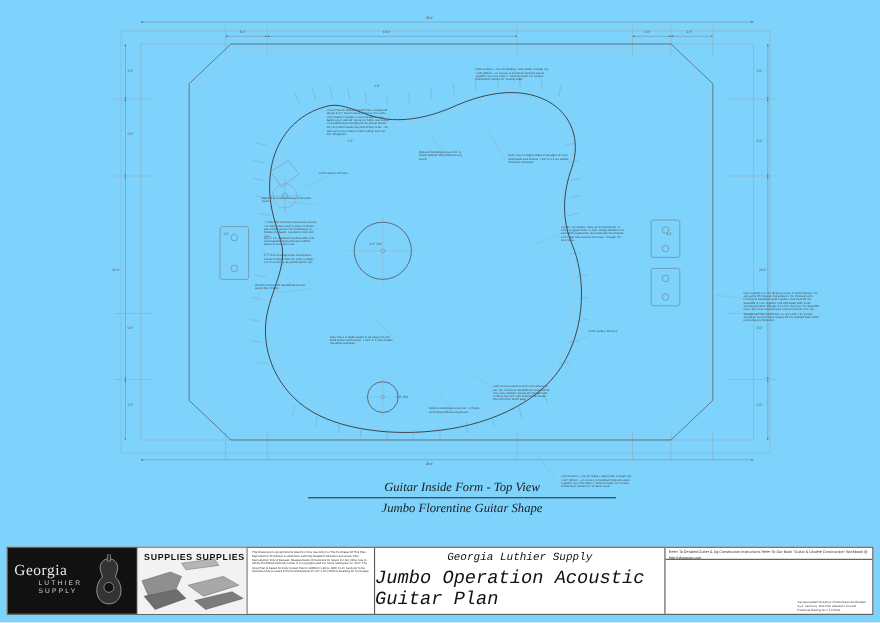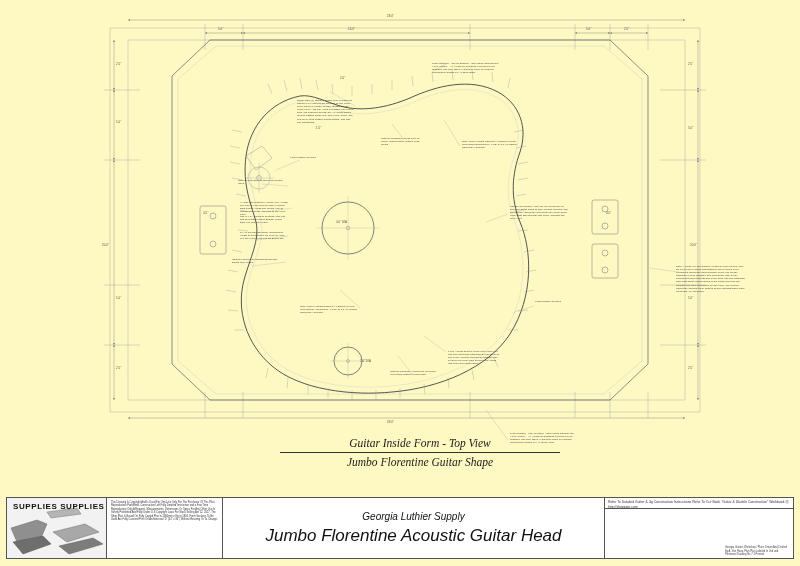--- a/index.html
+++ b/index.html
@@ -11,21 +11,21 @@
     width: 800px;
     height: 566px;
     overflow: hidden;
     font-family: "Liberation Sans", sans-serif;
     color: #222;
   }
   .sheet {
     position: relative;
     width: 800px;
     height: 566px;
-    background: #fef9c3;
+    background: #7dd3fc;
   }
 
   
   .drawing {
     position: absolute;
     left: 0; top: 0;
     width: 800px;
     height: 492px;
     overflow: hidden;
   }
@@ -126,21 +126,21 @@
     overflow: hidden;
   }
   .tb-center {
     flex: 1;
     border-right: 1px solid #555;
     box-sizing: border-box;
     display: flex;
     flex-direction: column;
     align-items: center;
     justify-content: center;
-    font-family: Liberation Sans, sans-serif;
+    font-family: Liberation Mono, monospace;
     font-style: italic;
     color: #111;
   }
   .tb-center .company { font-size: 10px; margin-bottom: 4px; }
   .tb-center .plan { font-size: 17px; }
   .tb-right {
     width: 188px;
     box-sizing: border-box;
     display: flex;
     flex-direction: column;
@@ -475,20 +475,32 @@
     <div class="dim" style="left:606px; top:211px;">4.5"</div>
 
     <div class="dwg-title">
       <span class="l1">Guitar Inside Form - Top View</span>
       <span class="l2">Jumbo Florentine Guitar Shape</span>
     </div>
   </div>
 
   <div class="titleblock">
 
+    <div class="tb-logo">
+      <div class="logo-word">Georgia</div>
+      <div class="logo-sub">
+        <span>LUTHIER</span><br>
+        <span>SUPPLY</span>
+      </div>
+      <svg class="logo-guitar" viewBox="0 0 34 48">
+        <path d="M17,4 C12,4 9,8 9,12 C9,16 11,18 11,21 C8,23 6,28 6,33 C6,40 11,45 17,45 C23,45 28,40 28,33 C28,28 26,23 23,21 C23,18 25,16 25,12 C25,8 22,4 17,4 Z" fill="#3a3a3a" stroke="#cfcfcf" stroke-width="0.7"></path>
+        <circle cx="17" cy="30" r="4.5" fill="#111" stroke="#cfcfcf" stroke-width="0.6"></circle>
+        <rect x="15.5" y="0" width="3" height="6" fill="#2b2b2b" stroke="#cfcfcf" stroke-width="0.5"></rect>
+      </svg>
+    </div>
 
     <div class="tb-supplies">
       <div class="supplies-label">SUPPLIES SUPPLIES</div>
       <svg viewBox="0 0 100 62" width="100" height="62">
         <rect x="0" y="0" width="100" height="62" fill="#f2f2f2"></rect>
         <path d="M4,30 L30,22 L40,26 L34,40 L10,44 Z" fill="#8f8f8f" stroke="#666" stroke-width="0.5"></path>
         <path d="M6,44 L36,38 L44,46 L16,56 Z" fill="#6e6e6e" stroke="#555" stroke-width="0.5"></path>
         <path d="M46,34 L78,26 L92,34 L60,44 Z" fill="#a8a8a8" stroke="#6a6a6a" stroke-width="0.5"></path>
         <path d="M52,48 L86,40 L96,46 L62,56 Z" fill="#7c7c7c" stroke="#5a5a5a" stroke-width="0.5"></path>
         <path d="M40,14 L70,10 L74,16 L44,20 Z" fill="#b5b5b5" stroke="#777" stroke-width="0.5"></path>
@@ -496,21 +508,21 @@
     </div>
 
     <div class="tb-notes">This Drawing Is Copyright And Is Used For One-Use Only For The Purchaser Of This Plan. Reproduction Prohibited. Construction Left Fully Detailed Instruction and a Few Time Reproduction Only A Request.
 
 Measurements, Dimensions Or Specs For Any Other Use Is Strictly Prohibited And Fully Under U.S Copyright Laws For Stock Selling Are 12, 2017.
 
 The Shop Plan Is Based On Fully Copied Plan in 2800mm x 8in to 1800. Form Sections To Be Used Are Fully Covered Print On Architectural 'D' (24" x 36") Without Resizing Or To Change.</div>
 
     <div class="tb-center">
       <div class="company">Georgia Luthier Supply</div>
-      <div class="plan">Jumbo Florentine Acoustic Guitar Head</div>
+      <div class="plan">Jumbo Operation Acoustic Guitar Plan</div>
     </div>
 
     <div class="tb-right">
       <div class="tb-right-wrap">
         <div class="tb-right-top">Refer To Detailed Gutter &amp; Jig Construction Instructions
 Refer To Our Book "Guitar &amp; Ukulele Construction"
 Workbook @ http://shoppian.com</div>
         <div class="tb-copyright">Georgia Guitars Workshop / Plans Drawn And Drafted By A. Van Rooy. Plan Plan Labeled In 2nd and Positional Drawing No 7.1 Printed.</div>
       </div>
     </div>

